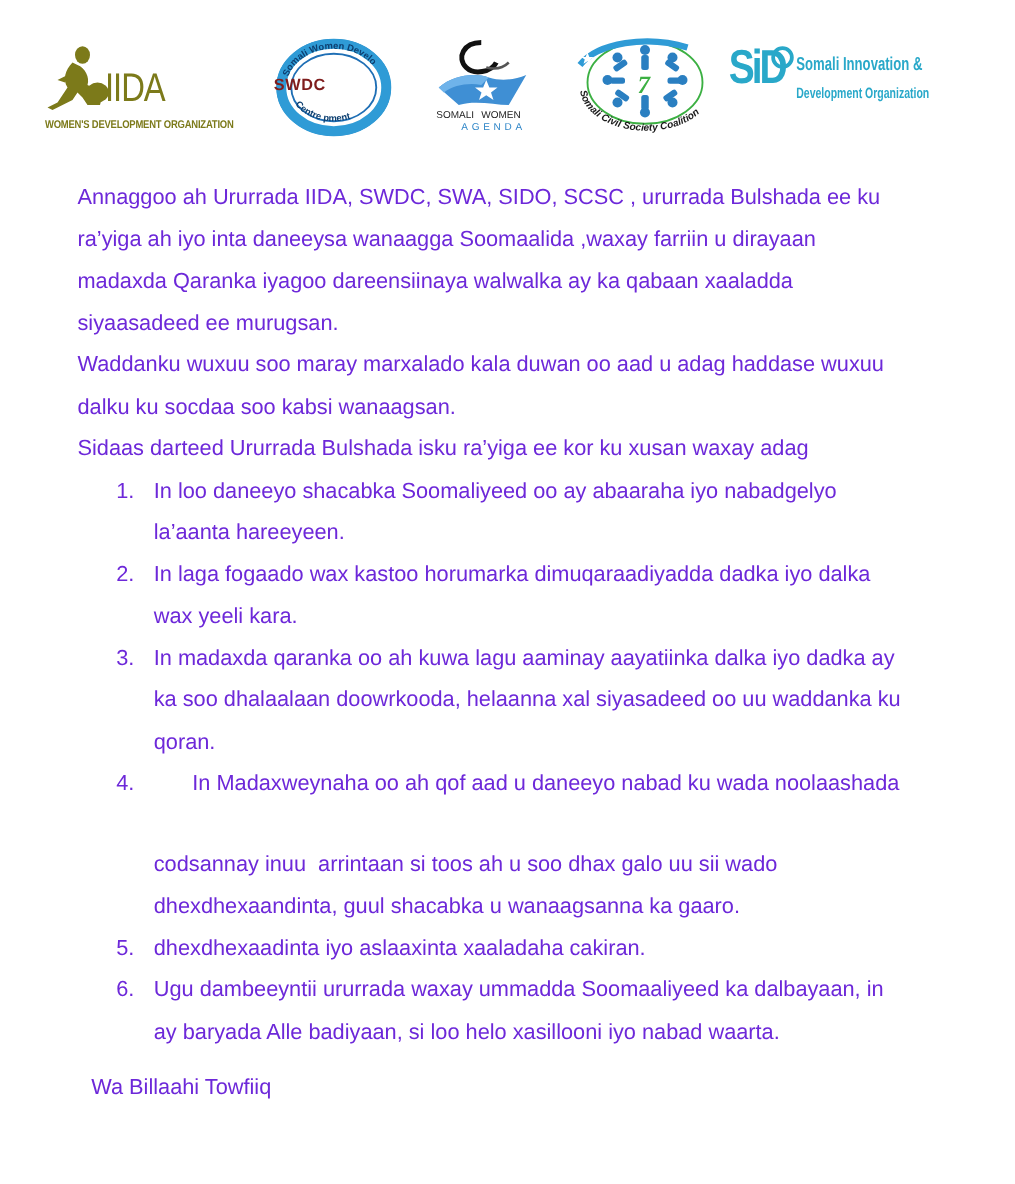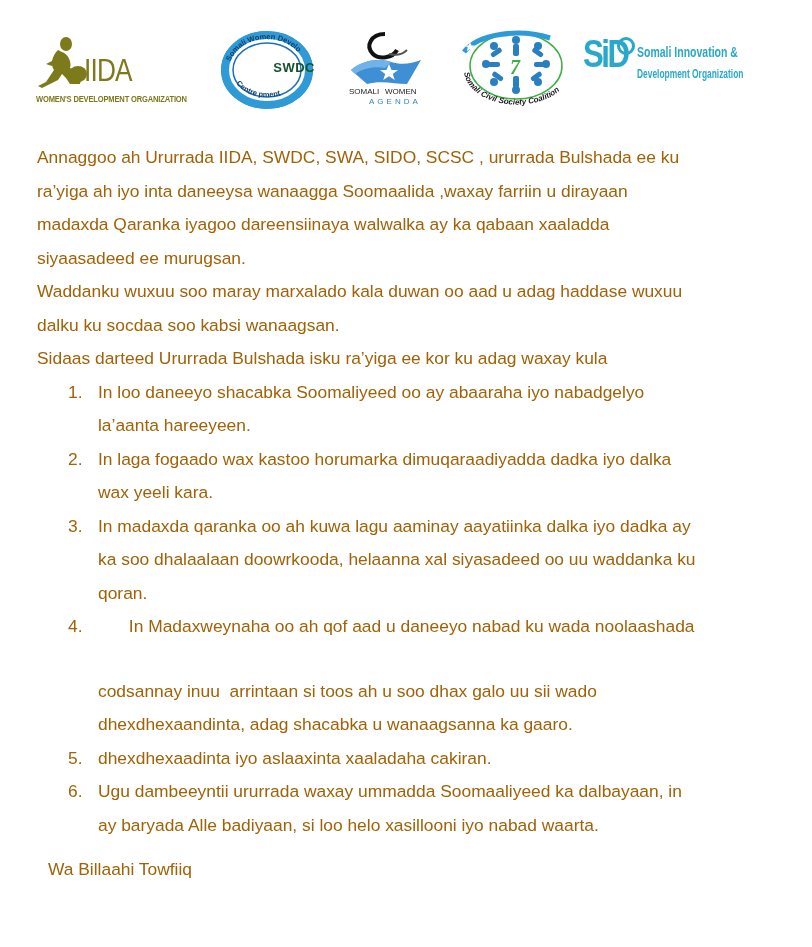--- a/index.html
+++ b/index.html
@@ -53,24 +53,24 @@
       transform-origin: left top;
       letter-spacing: -0.2px;
     }
 
     
     .logo-swdc { left: 219px; top: 30px; width: 96px; height: 80px; }
     .swdc-label {
       position: absolute;
       left: 0; right: 0;
       top: 30px;
-      text-align: right;
+      text-align: left;
       font-weight: bold;
       font-size: 13px;
-      color: #14532d;
+      color: #7f1d1d;
       letter-spacing: 0.5px;
     }
 
     
     .logo-swa { left: 345px; top: 28px; width: 90px; height: 80px; }
     .swa-somali {
       position: absolute;
       left: 4px; top: 59px;
       font-size: 8px;
       color: #222;
@@ -132,26 +132,26 @@
       font-weight: bold;
       color: #29a8c9;
       white-space: nowrap;
       transform: scaleX(0.7);
       transform-origin: left top;
     }
 
     
     .letter {
       position: absolute;
-      left: 37px;
+      left: 62px;
       top: 141px;
       width: 740px;
       font-size: 17.4px;
       line-height: 33.5px;
-      color: #a16207;
+      color: #6d28d9;
     }
     .para { margin: 0; }
     .para-line { display: block; white-space: nowrap; }
     .list {
       margin: 0;
       padding: 0;
       list-style: none;
     }
     .list-item {
       position: relative;
@@ -272,21 +272,21 @@
     <span class="para-line">madaxda Qaranka iyagoo dareensiinaya walwalka ay ka qabaan xaaladda</span>
     <span class="para-line">siyaasadeed ee murugsan.</span>
   </p>
 
   <p class="para">
     <span class="para-line">Waddanku wuxuu soo maray marxalado kala duwan oo aad u adag haddase wuxuu</span>
     <span class="para-line">dalku ku socdaa soo kabsi wanaagsan.</span>
   </p>
 
   <p class="para">
-    <span class="para-line">Sidaas darteed Ururrada Bulshada isku ra’yiga ee kor ku adag waxay kula</span>
+    <span class="para-line">Sidaas darteed Ururrada Bulshada isku ra’yiga ee kor ku xusan waxay adag</span>
   </p>
 
   <ol class="list">
     <li class="list-item">
       <span class="list-num">1.</span>
       <span class="para-line">In loo daneeyo shacabka Soomaliyeed oo ay abaaraha iyo nabadgelyo</span>
       <span class="para-line">la’aanta hareeyeen.</span>
     </li>
     <li class="list-item">
       <span class="list-num">2.</span>
@@ -296,21 +296,21 @@
     <li class="list-item">
       <span class="list-num">3.</span>
       <span class="para-line">In madaxda qaranka oo ah kuwa lagu aaminay aayatiinka dalka iyo dadka ay</span>
       <span class="para-line">ka soo dhalaalaan doowrkooda, helaanna xal siyasadeed oo uu waddanka ku</span>
       <span class="para-line">qoran.</span>
     </li>
     <li class="list-item">
       <span class="list-num">4.</span>
       <span class="para-line" style="white-space: pre; margin-left: 26px;"> In Madaxweynaha oo ah qof aad u daneeyo nabad ku wada noolaashada</span>
       <span class="para-line" style="white-space: pre; margin-top: 31px;">codsannay inuu  arrintaan si toos ah u soo dhax galo uu sii wado</span>
-      <span class="para-line">dhexdhexaandinta, adag shacabka u wanaagsanna ka gaaro.</span>
+      <span class="para-line">dhexdhexaandinta, guul shacabka u wanaagsanna ka gaaro.</span>
     </li>
     <li class="list-item">
       <span class="list-num">5.</span>
       <span class="para-line">dhexdhexaadinta iyo aslaaxinta xaaladaha cakiran.</span>
     </li>
     <li class="list-item">
       <span class="list-num">6.</span>
       <span class="para-line">Ugu dambeeyntii ururrada waxay ummadda Soomaaliyeed ka dalbayaan, in</span>
       <span class="para-line">ay baryada Alle badiyaan, si loo helo xasillooni iyo nabad waarta.</span>
     </li>

